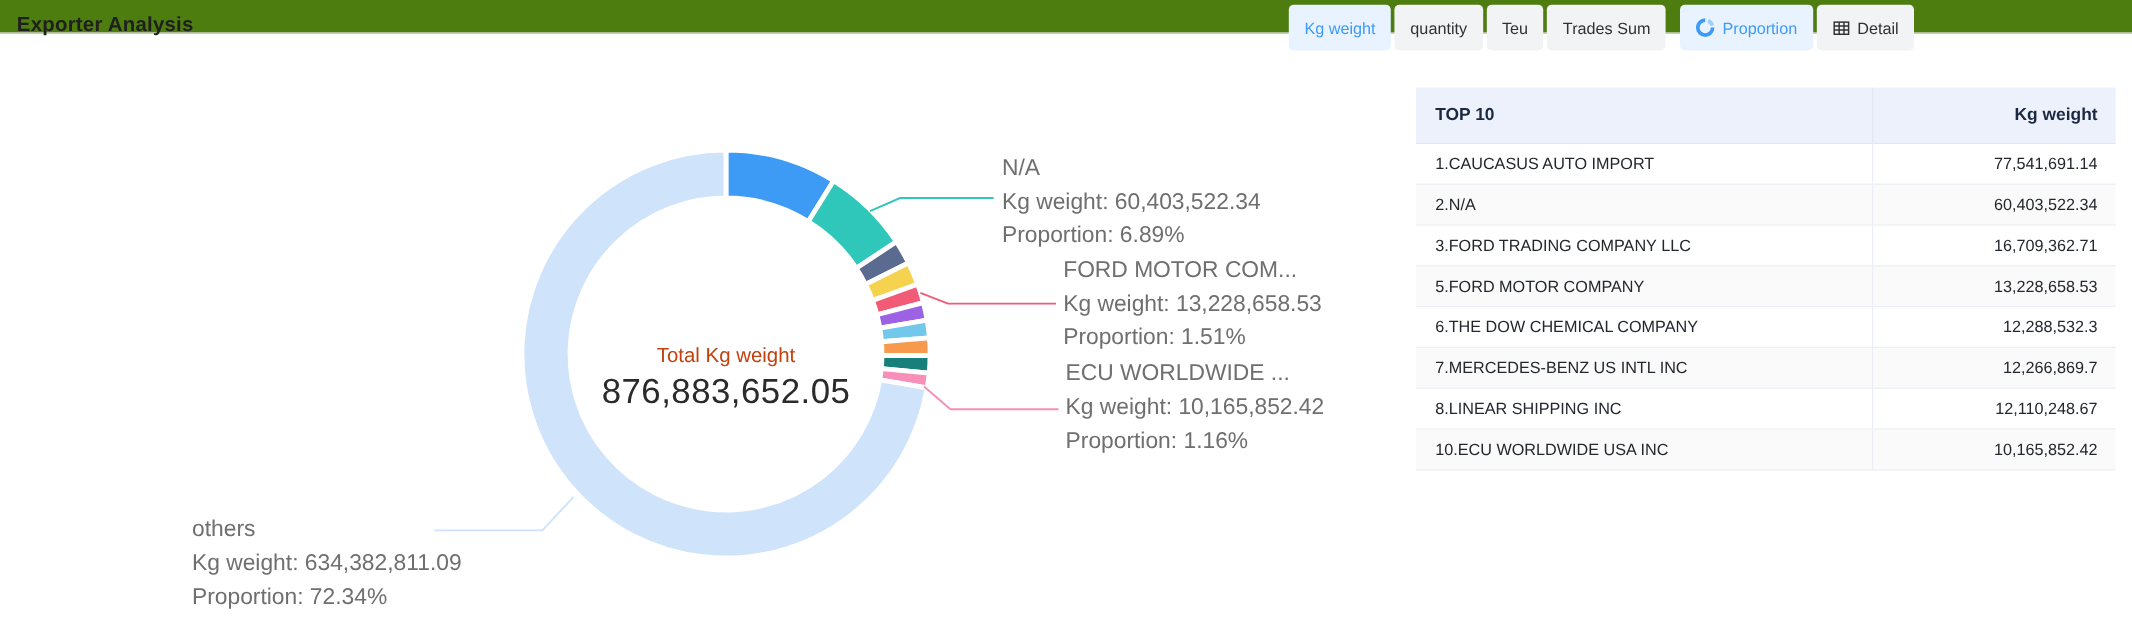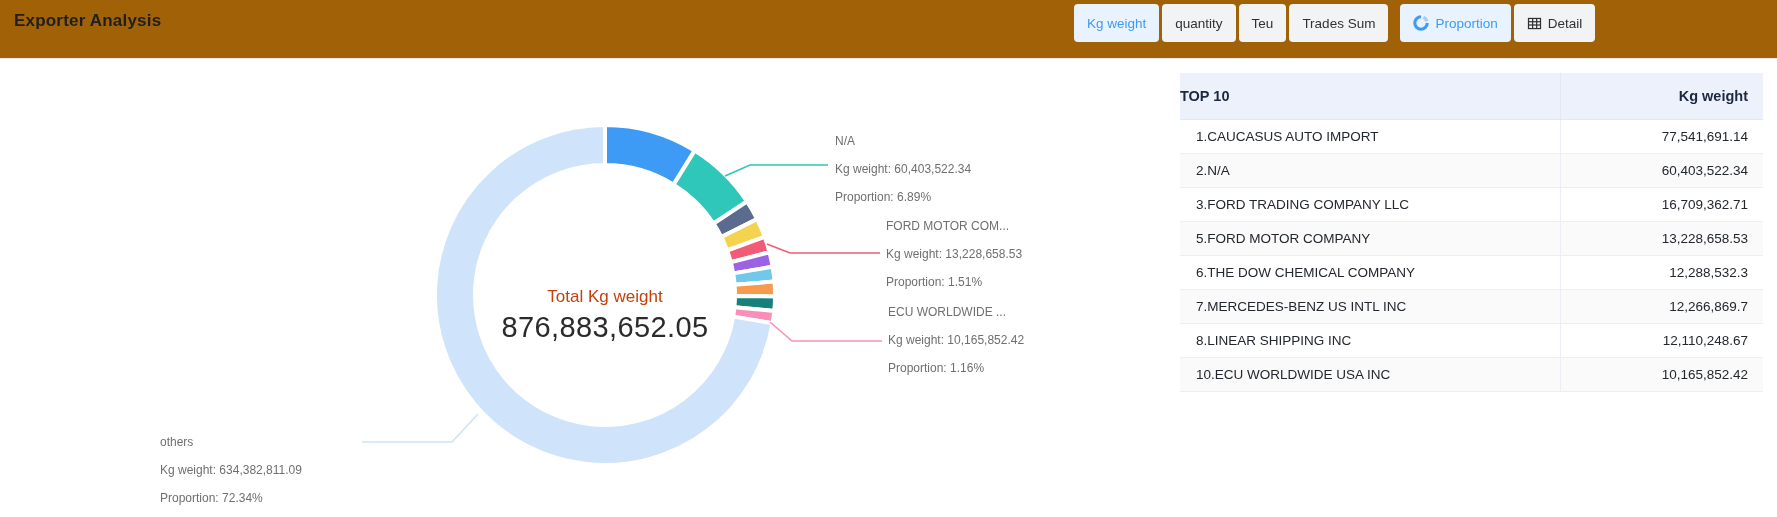--- a/index.html
+++ b/index.html
@@ -4,22 +4,22 @@
 <style>
   * { margin:0; padding:0; box-sizing:border-box; }
   html,body { width:1777px; height:517px; }
   body {
     font-family:"Liberation Sans", sans-serif;
     background:#ffffff; color:#303133;
     position:relative; overflow:hidden;
   }
   
   .page-header {
-    position:absolute; top:0; left:0; width:1777px; height:59px;
-    border-bottom:1px solid #e7e7e7; background:#a16207;
+    position:absolute; top:0; left:0; width:1777px; height:28px;
+    border-bottom:1px solid #e7e7e7; background:#4d7c0f;
   }
   .page-title {
     position:absolute; left:14px; top:11px;
     font-size:17px; font-weight:700; color:#1f1f1f; letter-spacing:.2px;
   }
   .toolbar {
     position:absolute; left:1074px; top:4px; height:38px;
     display:flex; align-items:center;
   }
   .tbtn {
@@ -32,34 +32,34 @@
   }
   .tbtn.active { background:#e8f3ff; color:#3e9bf5; }
   .toolbar .gap { width:9px; }
   .tbtn .icn { display:flex; align-items:center; }
   
   .chart-svg { position:absolute; left:0; top:0; width:1777px; height:517px; }
   .center-label { position:absolute; left:405px; top:287px; width:400px; text-align:center; }
   .center-caption { font-size:17px; color:#c2410c; }
   .center-value { font-size:29px; color:#2b2b2b; margin-top:4px; letter-spacing:.4px; }
   .callout {
-    position:absolute; font-size:12px; line-height:28px;
+    position:absolute; font-size:19px; line-height:28px;
     color:#6f6f6f; white-space:nowrap;
   }
   
   .top10 {
     position:absolute; left:1180px; top:73px; width:583px;
     border-collapse:collapse; table-layout:fixed;
     font-size:13.5px; color:#23272e;
   }
   .top10 th {
     height:46px; background:#edf1fb; font-size:14.5px;
     color:#1b2940; font-weight:700; border-bottom:1px solid #e3e7f2;
   }
-  .top10 th.col-name { width:380px; text-align:left; padding-left:0; }
+  .top10 th.col-name { width:380px; text-align:left; padding-left:16px; }
   .top10 th.col-value { width:203px; text-align:right; padding-right:15px; border-left:1px solid #e3e7f2; }
   .top10 td { height:34px; border-bottom:1px solid #ebeef5; }
   .top10 td.col-name { padding-left:16px; border-right:1px solid #ebeef5;
     overflow:hidden; text-overflow:ellipsis; white-space:nowrap; }
   .top10 td.col-value { text-align:right; padding-right:15px; }
   .top10 tbody tr:nth-child(even) { background:#fafafa; }
 </style>
 </head>
 <body>
 

